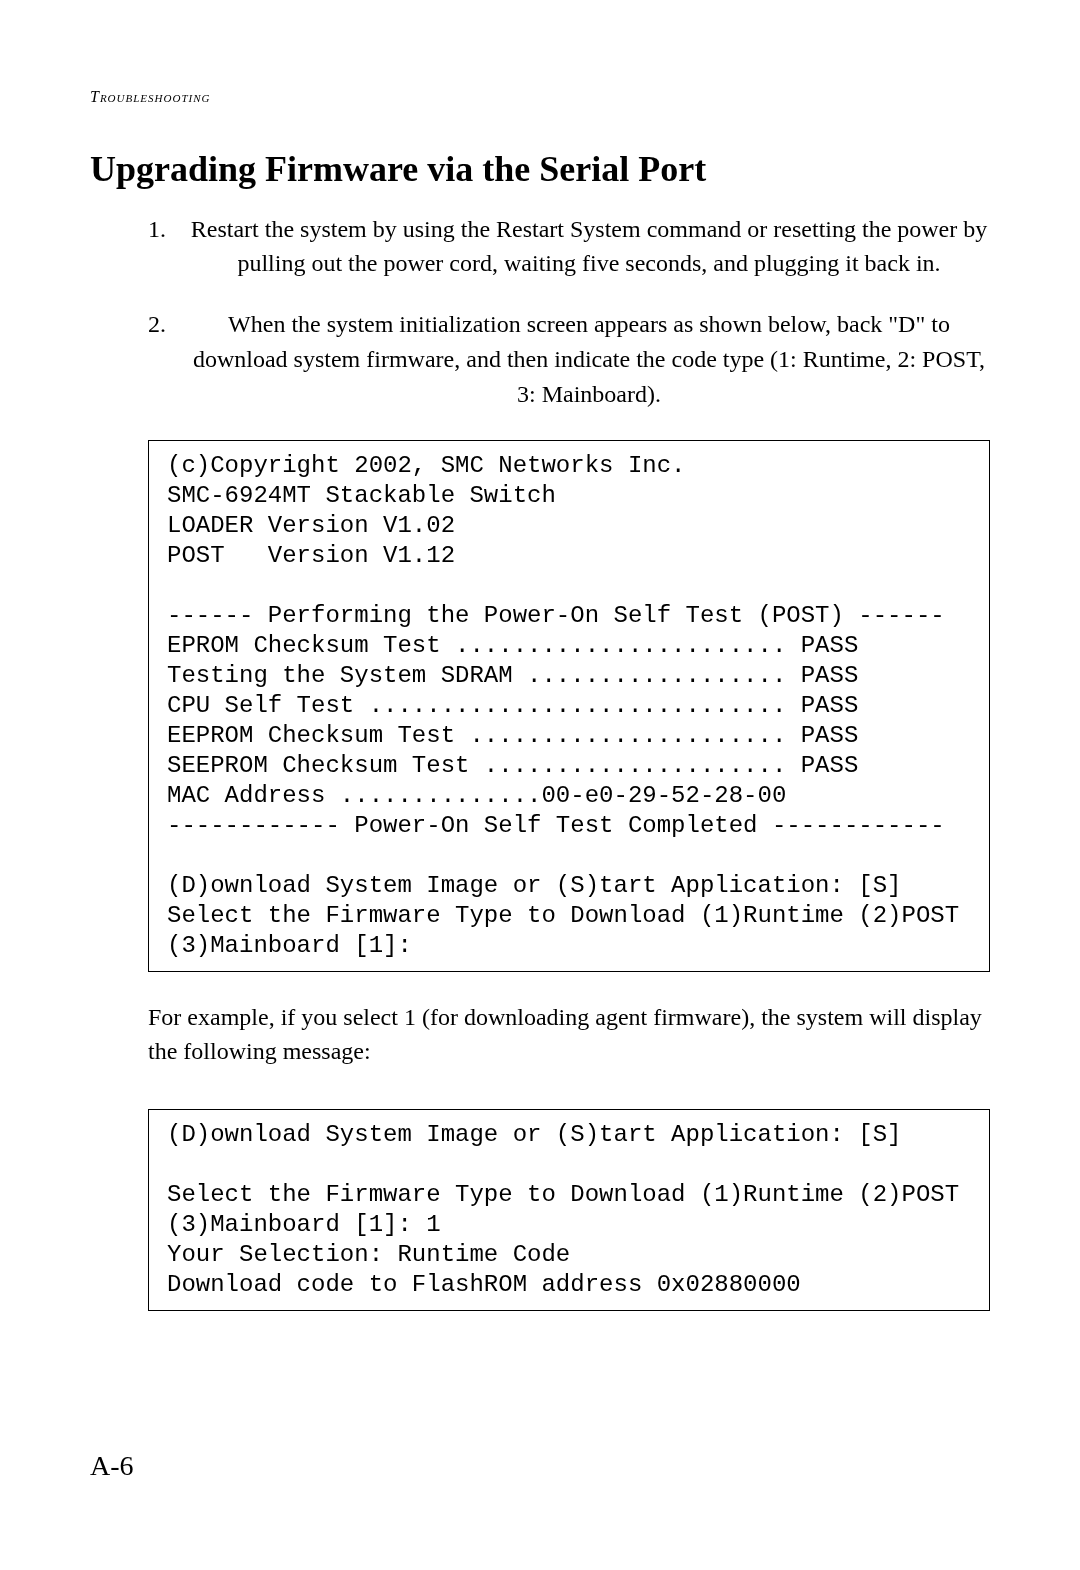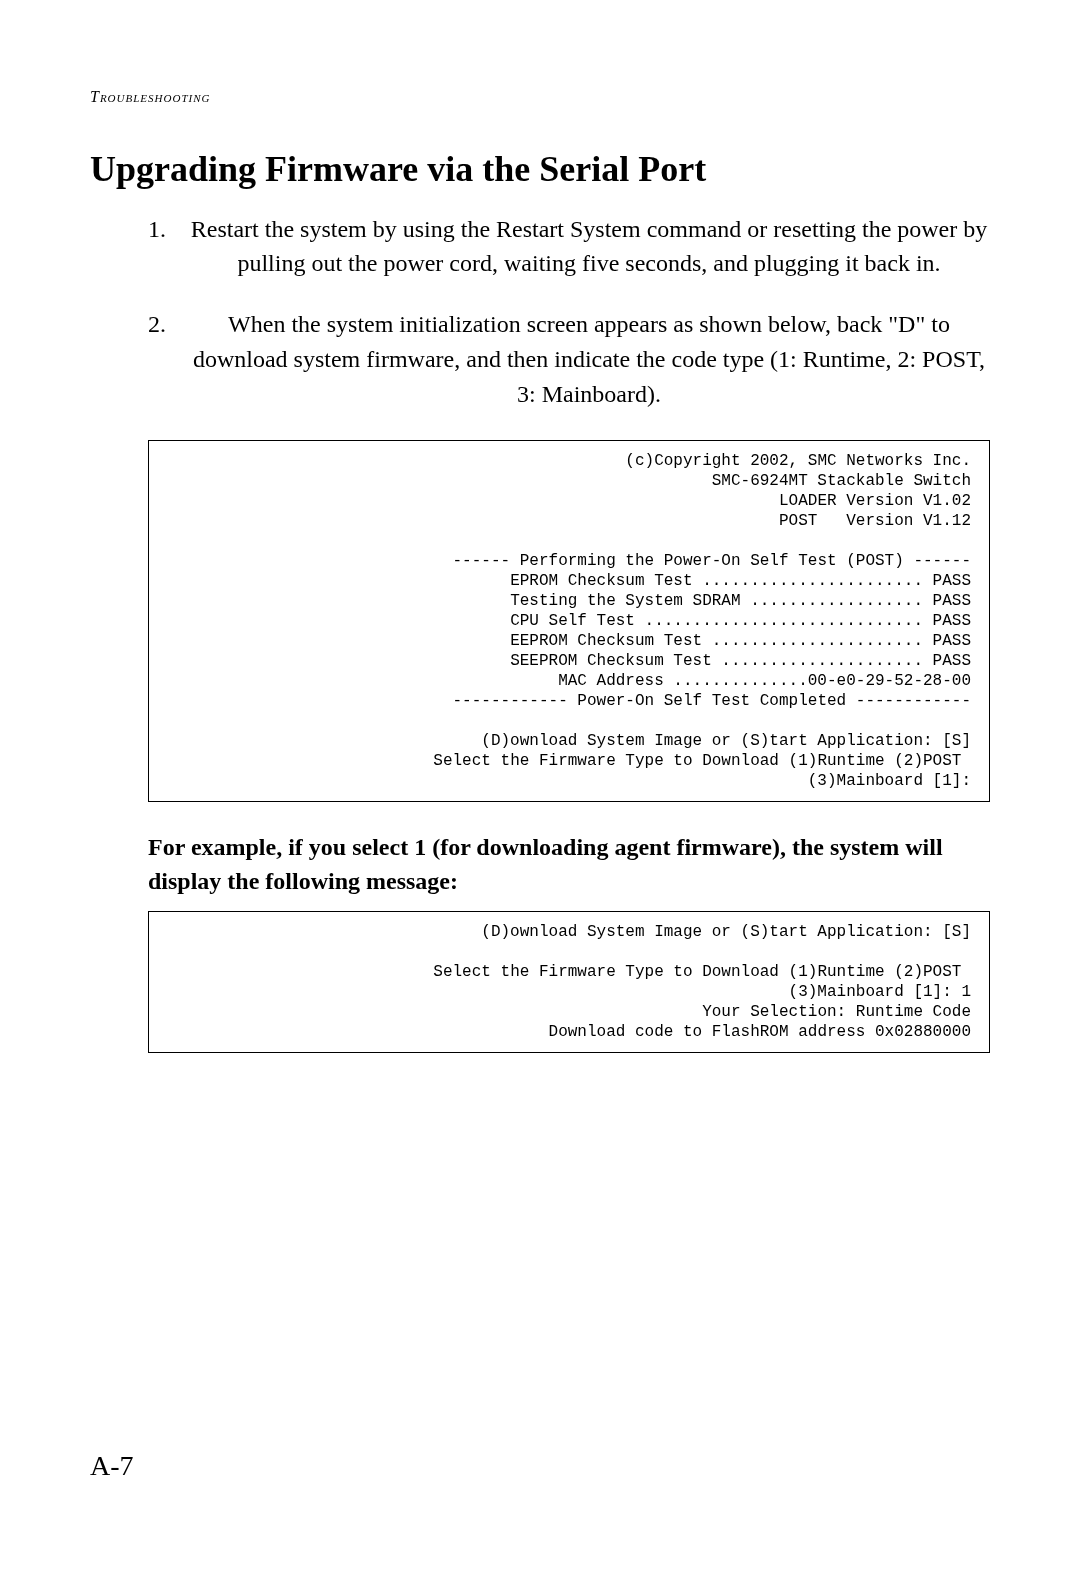--- a/index.html
+++ b/index.html
@@ -52,32 +52,30 @@
     flex-shrink: 0;
   }
   .list-body {
     flex: 1;
     text-align: center;
   }
   .code-box {
     border: 1px solid #000000;
     padding: 10px 18px 10px 18px;
     font-family: "Courier New", Courier, monospace;
-    font-size: 16px;
+    font-size: 24px;
     line-height: 1.25;
     white-space: pre;
     margin-bottom: 28px;
     overflow: hidden;
-    text-align: right;
   }
   .followup-para {
     font-size: 24px;
     line-height: 1.45;
-    margin-bottom: 12px;
-    font-weight: bold;
+    margin-bottom: 40px;
   }
   .page-number {
     position: absolute;
     left: 90px;
     bottom: 88px;
     font-size: 28px;
   }
 </style>
 </head>
 <body>
@@ -122,13 +120,13 @@
 
   <div class="code-box">(D)ownload System Image or (S)tart Application: [S]
 
 Select the Firmware Type to Download (1)Runtime (2)POST 
 (3)Mainboard [1]: 1
 Your Selection: Runtime Code
 Download code to FlashROM address 0x02880000</div>
 
 </div>
 
-<div class="page-number">A-7</div>
+<div class="page-number">A-6</div>
 
 </body></html>

